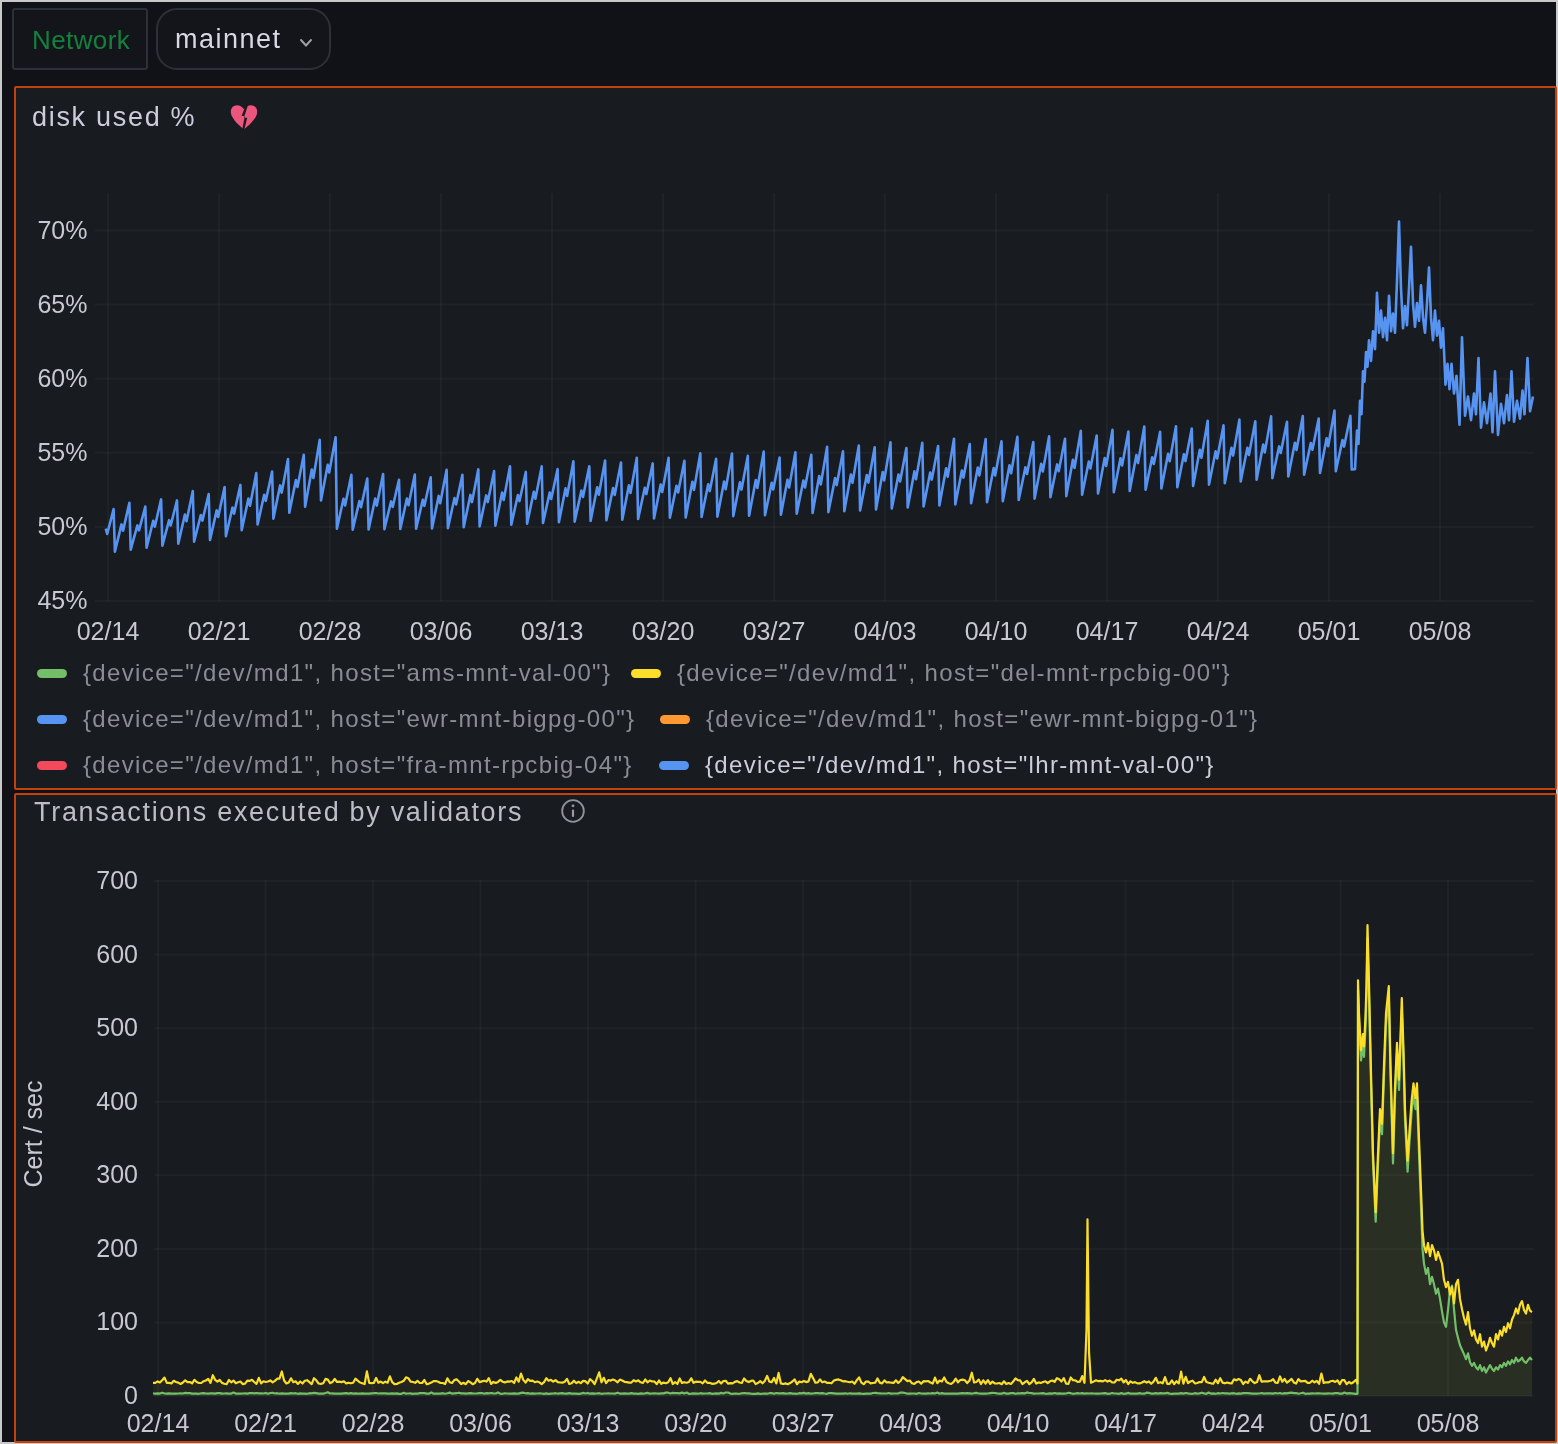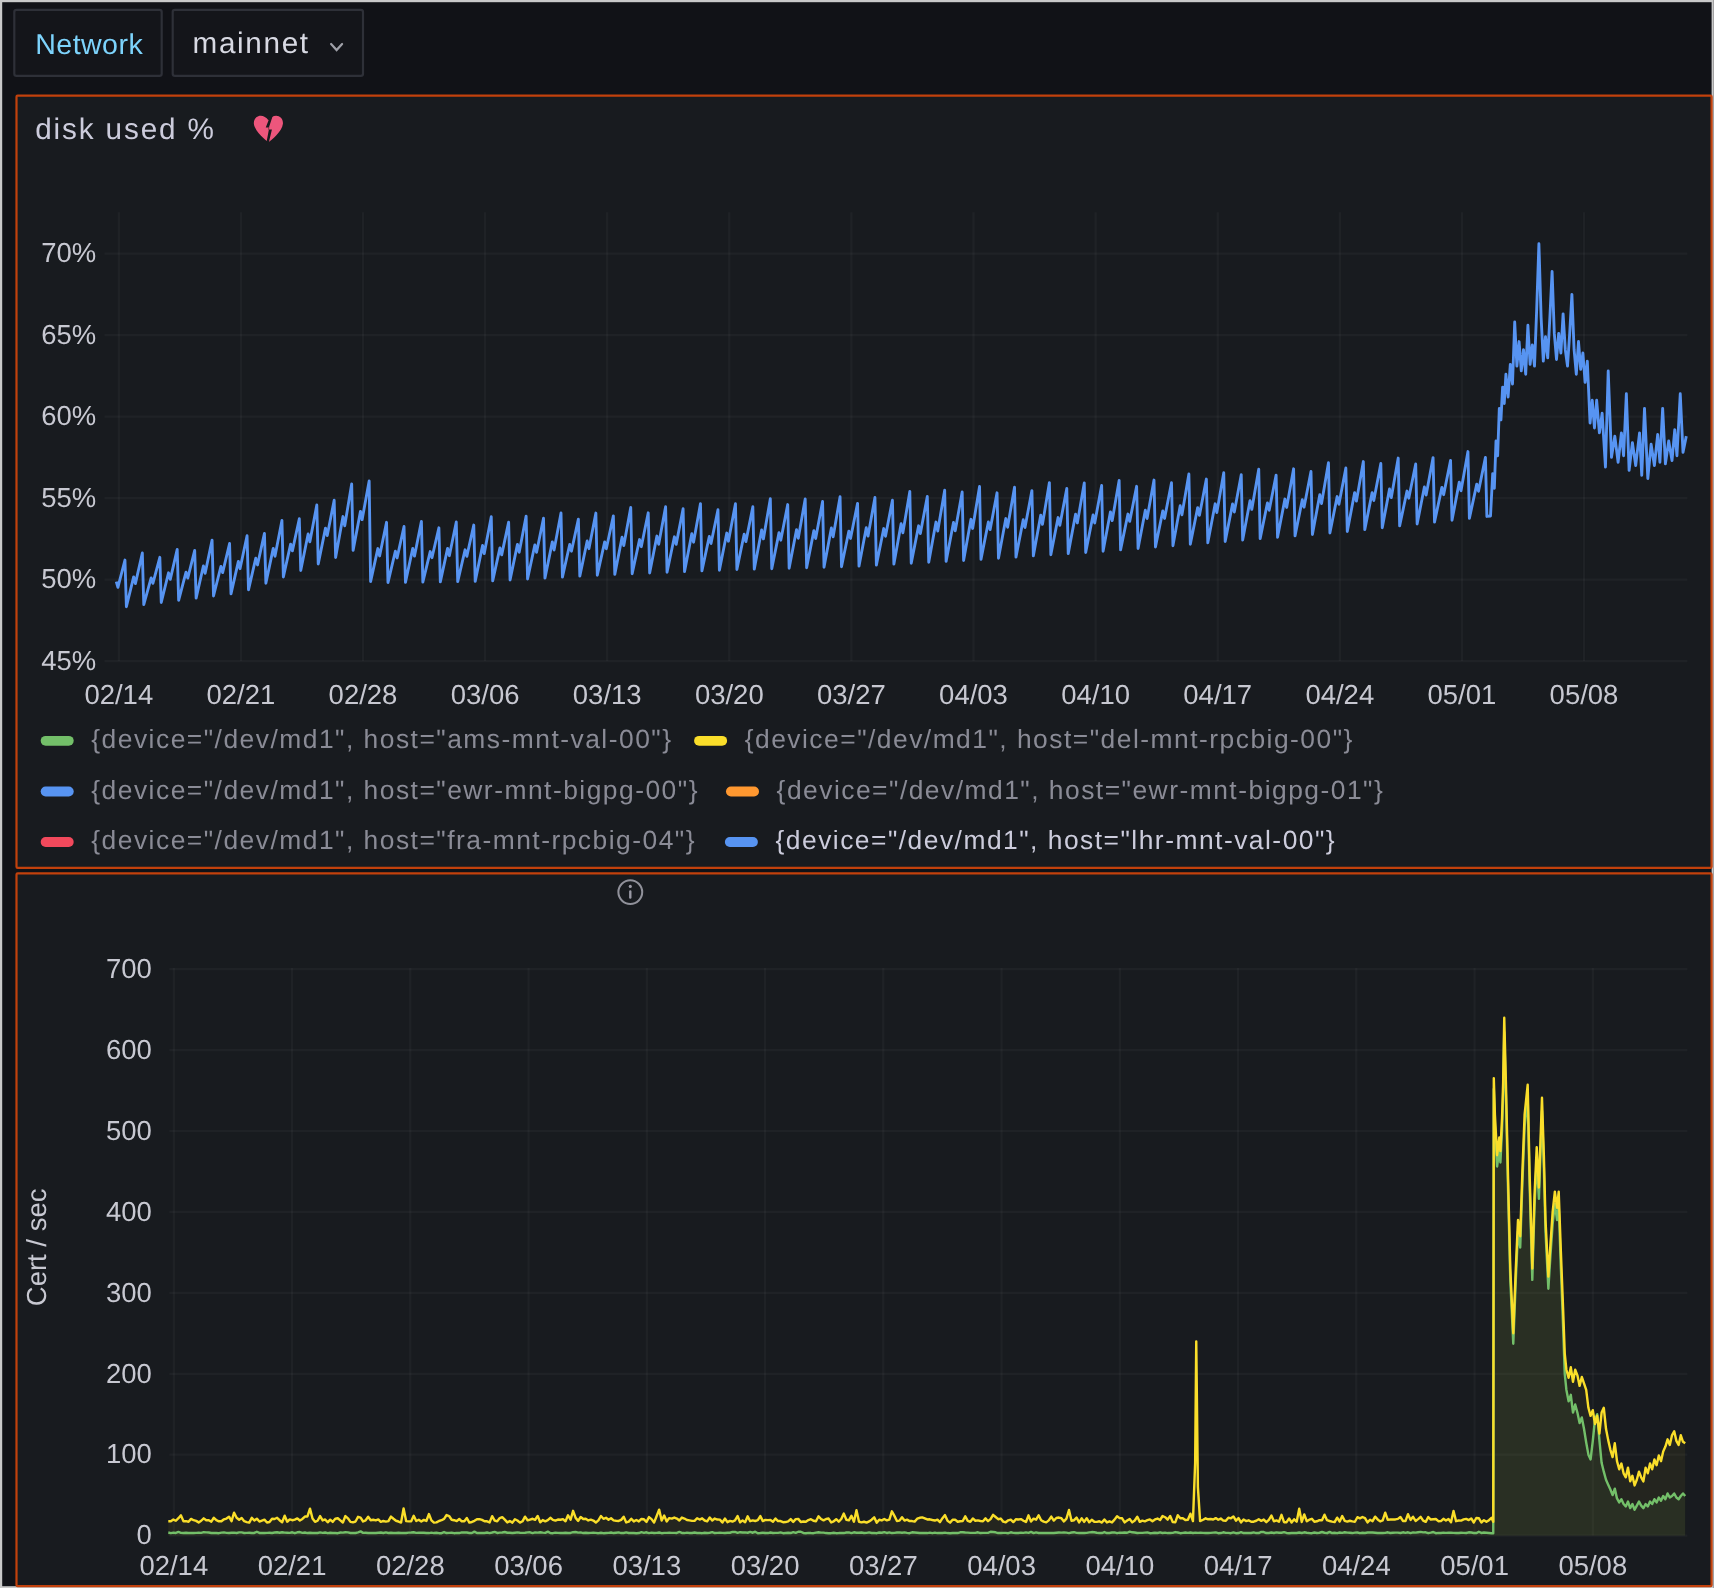--- a/index.html
+++ b/index.html
@@ -7,23 +7,23 @@
 .panel { position:absolute; left:12px; width:1543px; background:#181b1f; border:2px solid #c2410c; border-radius:2px; }
 .ptitle { position:absolute; color:#ccccdc; font-size:27px; font-weight:500; letter-spacing:1.7px; }
 .lmark { position:absolute; width:30px; height:9px; border-radius:5px; }
 .ltext { position:absolute; font-size:24px; letter-spacing:1.35px; color:#8a8b96; white-space:nowrap; }
 .ltext.lit { color:#ccccdc; }
 svg text { font-family:"Liberation Sans",sans-serif; }
 </style></head>
 <body>
 <div id="frame">
   <div class="box" style="left:10px;top:6px;width:136px;height:62px;">
-    <div style="position:absolute;left:18px;top:15px;font-size:26px;font-weight:500;letter-spacing:0.4px;color:#7dd3fc;">Network</div>
+    <div style="position:absolute;left:18px;top:15px;font-size:26px;font-weight:500;letter-spacing:0.4px;color:#15803d;">Network</div>
   </div>
-  <div class="box" style="left:154px;top:6px;width:175px;height:62px;">
+  <div class="box" style="left:154px;top:6px;width:175px;height:62px;border-radius:21px;">
     <div style="position:absolute;left:17px;top:14px;font-size:27px;letter-spacing:1.5px;color:#d8d9e3;">mainnet</div>
     <svg style="position:absolute;right:16px;top:28px" width="14" height="10" viewBox="0 0 14 10">
         <path d="M2 2 L7 7.5 L12 2" stroke="#9fa0a8" stroke-width="2" fill="none" stroke-linecap="round"></path>
       </svg>
   </div>
 
   <div class="panel" style="top:84px;height:704px;">
     <div class="ptitle" style="left:16px;top:14px;">disk used %</div>
     <svg style="position:absolute;left:212px;top:13px" width="32" height="32" viewBox="0 0 24 24">
       <path fill="#ed567c" d="M12 21.3C10.2 19.9 2.6 13.9 2.1 8.6 1.8 5.6 4 3.2 6.7 3.2c2 0 3.9 1.2 5.3 3 1.4-1.8 3.3-3 5.3-3 2.7 0 4.9 2.4 4.6 5.4-.5 5.3-8.1 11.3-9.9 12.7z"></path>
@@ -78,20 +78,21 @@
 <span class="ltext dim" style="left:67px;top:617px">{device="/dev/md1", host="ewr-mnt-bigpg-00"}</span>
 <span class="lmark" style="left:644px;top:627px;background:#FF9830"></span>
 <span class="ltext dim" style="left:690px;top:617px">{device="/dev/md1", host="ewr-mnt-bigpg-01"}</span>
 <span class="lmark" style="left:21px;top:673px;background:#F2495C"></span>
 <span class="ltext dim" style="left:67px;top:663px">{device="/dev/md1", host="fra-mnt-rpcbig-04"}</span>
 <span class="lmark" style="left:643px;top:673px;background:#5794F2"></span>
 <span class="ltext lit" style="left:689px;top:663px">{device="/dev/md1", host="lhr-mnt-val-00"}</span>
   </div>
 
   <div class="panel" style="top:791px;height:650px;">
+    <div class="ptitle" style="left:18px;top:2px;color:#bcbdc8;">Transactions executed by validators</div>
     <svg style="position:absolute;left:544px;top:3px" width="26" height="26" viewBox="0 0 24 24">
       <circle cx="12" cy="12" r="10" fill="none" stroke="#90919a" stroke-width="1.7"></circle>
       <rect x="11" y="10.5" width="2" height="7" rx="1" fill="#9a9aa5"></rect>
       <circle cx="12" cy="7.2" r="1.3" fill="#9a9aa5"></circle>
     </svg>
     <svg width="1543" height="651" style="position:absolute;left:-1px;top:-1px">
 <line x1="139" y1="87.0" x2="1519" y2="87.0" stroke="rgba(204,204,220,0.045)" stroke-width="2"></line>
 <text x="123" y="95.0" fill="#c7c8d1" font-size="25" text-anchor="end">700</text>
 <line x1="139" y1="160.6" x2="1519" y2="160.6" stroke="rgba(204,204,220,0.045)" stroke-width="2"></line>
 <text x="123" y="168.6" fill="#c7c8d1" font-size="25" text-anchor="end">600</text>

